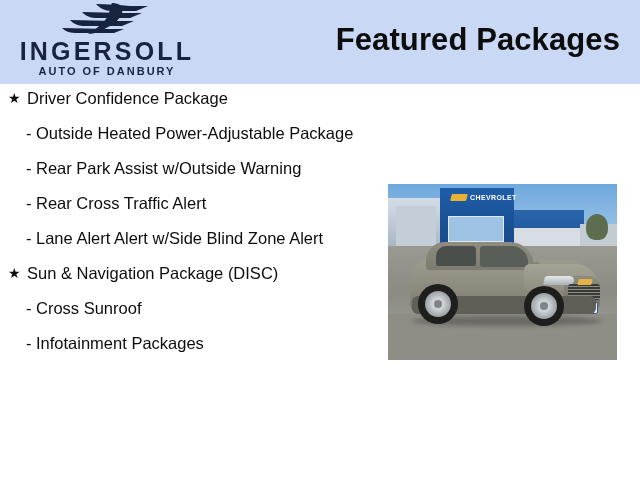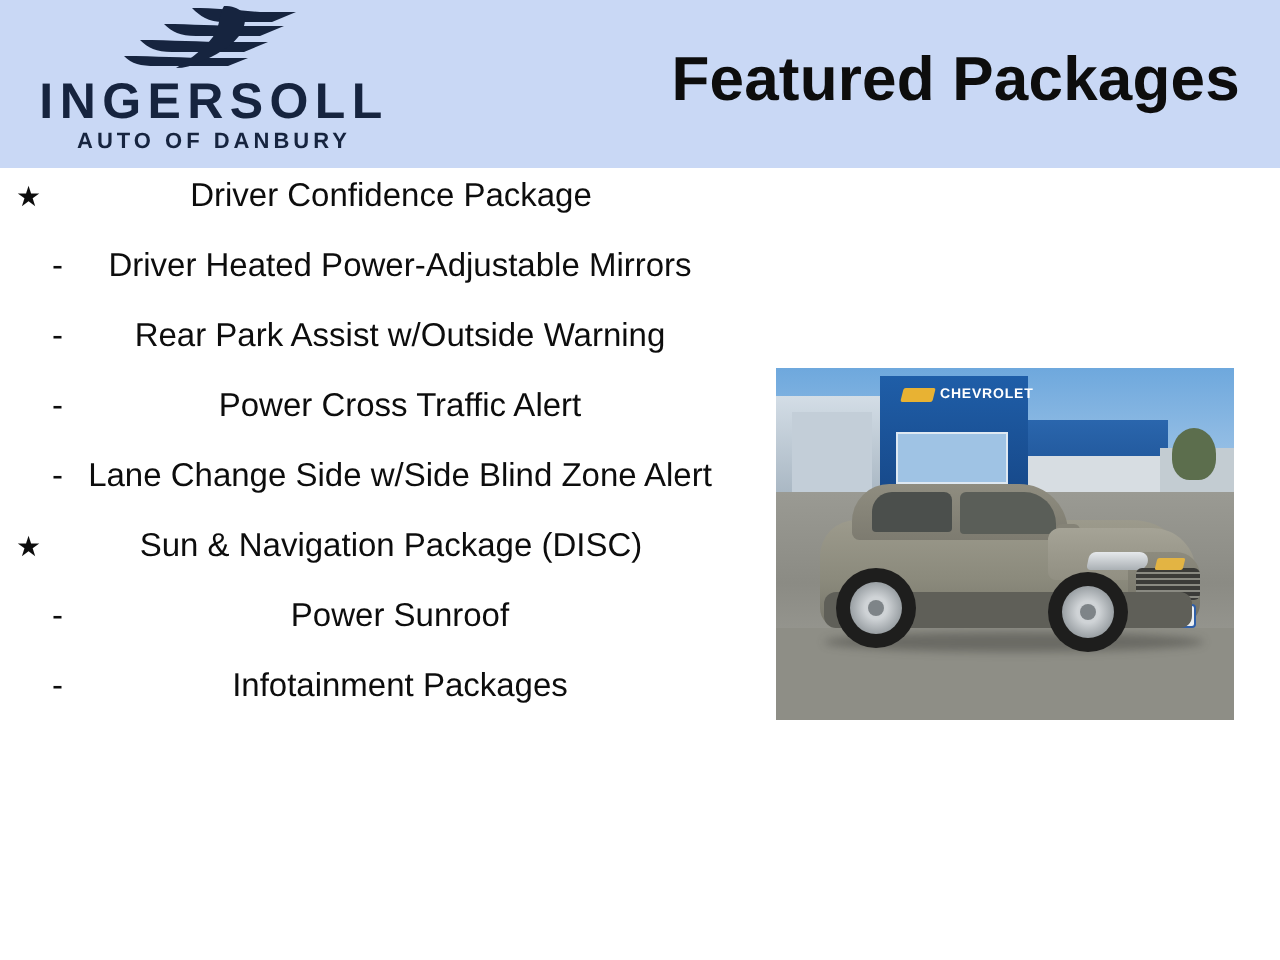--- a/index.html
+++ b/index.html
@@ -117,21 +117,20 @@
 
   .bullet-dash {
     flex: 0 0 auto;
     width: 10px;
     line-height: 21px;
   }
 
   .row-text {
     flex: 1 1 auto;
     padding-right: 16px;
-    text-align: center;
   }
 
   
   #vehicle-photo {
     position: absolute;
     left: 388px;
     top: 184px;
     width: 229px;
     height: 176px;
     overflow: hidden;
@@ -370,41 +369,41 @@
   <div id="slide-title">Featured Packages</div>
 </div>
 
 <div id="content-list">
     <div class="list-row level-head">
       <span class="bullet-star">★</span>
       <span class="row-text">Driver Confidence Package</span>
     </div>
     <div class="list-row level-sub">
       <span class="bullet-dash">-</span>
-      <span class="row-text">Driver Heated Power-Adjustable Mirrors</span>
+      <span class="row-text">Outside Heated Power-Adjustable Package</span>
     </div>
     <div class="list-row level-sub">
       <span class="bullet-dash">-</span>
       <span class="row-text">Rear Park Assist w/Outside Warning</span>
     </div>
     <div class="list-row level-sub">
       <span class="bullet-dash">-</span>
-      <span class="row-text">Power Cross Traffic Alert</span>
-    </div>
-    <div class="list-row level-sub">
-      <span class="bullet-dash">-</span>
-      <span class="row-text">Lane Change Side w/Side Blind Zone Alert</span>
+      <span class="row-text">Rear Cross Traffic Alert</span>
+    </div>
+    <div class="list-row level-sub">
+      <span class="bullet-dash">-</span>
+      <span class="row-text">Lane Alert Alert w/Side Blind Zone Alert</span>
     </div>
     <div class="list-row level-head">
       <span class="bullet-star">★</span>
       <span class="row-text">Sun &amp; Navigation Package (DISC)</span>
     </div>
     <div class="list-row level-sub">
       <span class="bullet-dash">-</span>
-      <span class="row-text">Power Sunroof</span>
+      <span class="row-text">Cross Sunroof</span>
     </div>
     <div class="list-row level-sub">
       <span class="bullet-dash">-</span>
       <span class="row-text">Infotainment Packages</span>
     </div>
   </div>
 
 <div id="vehicle-photo">
   <div class="ph-sky"></div>
   <div class="ph-building-left"></div>

